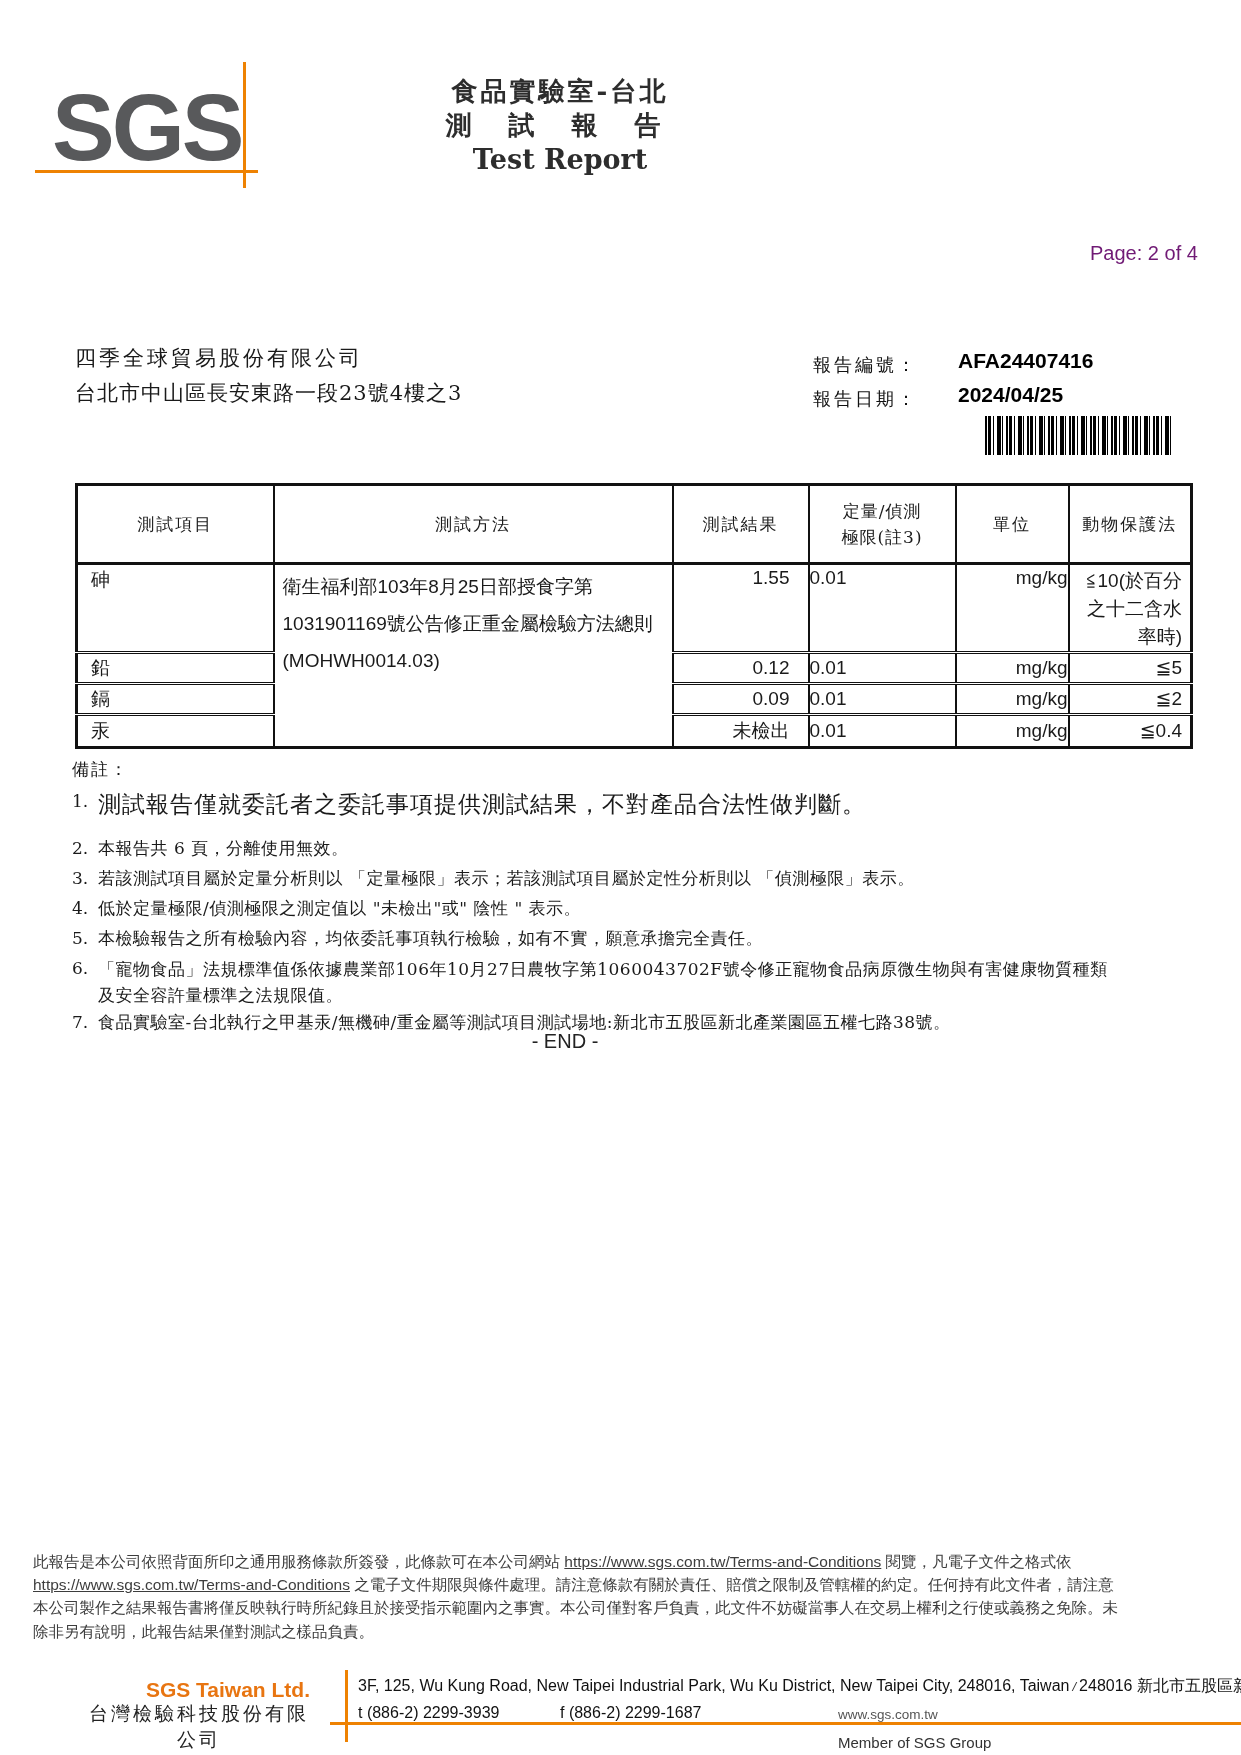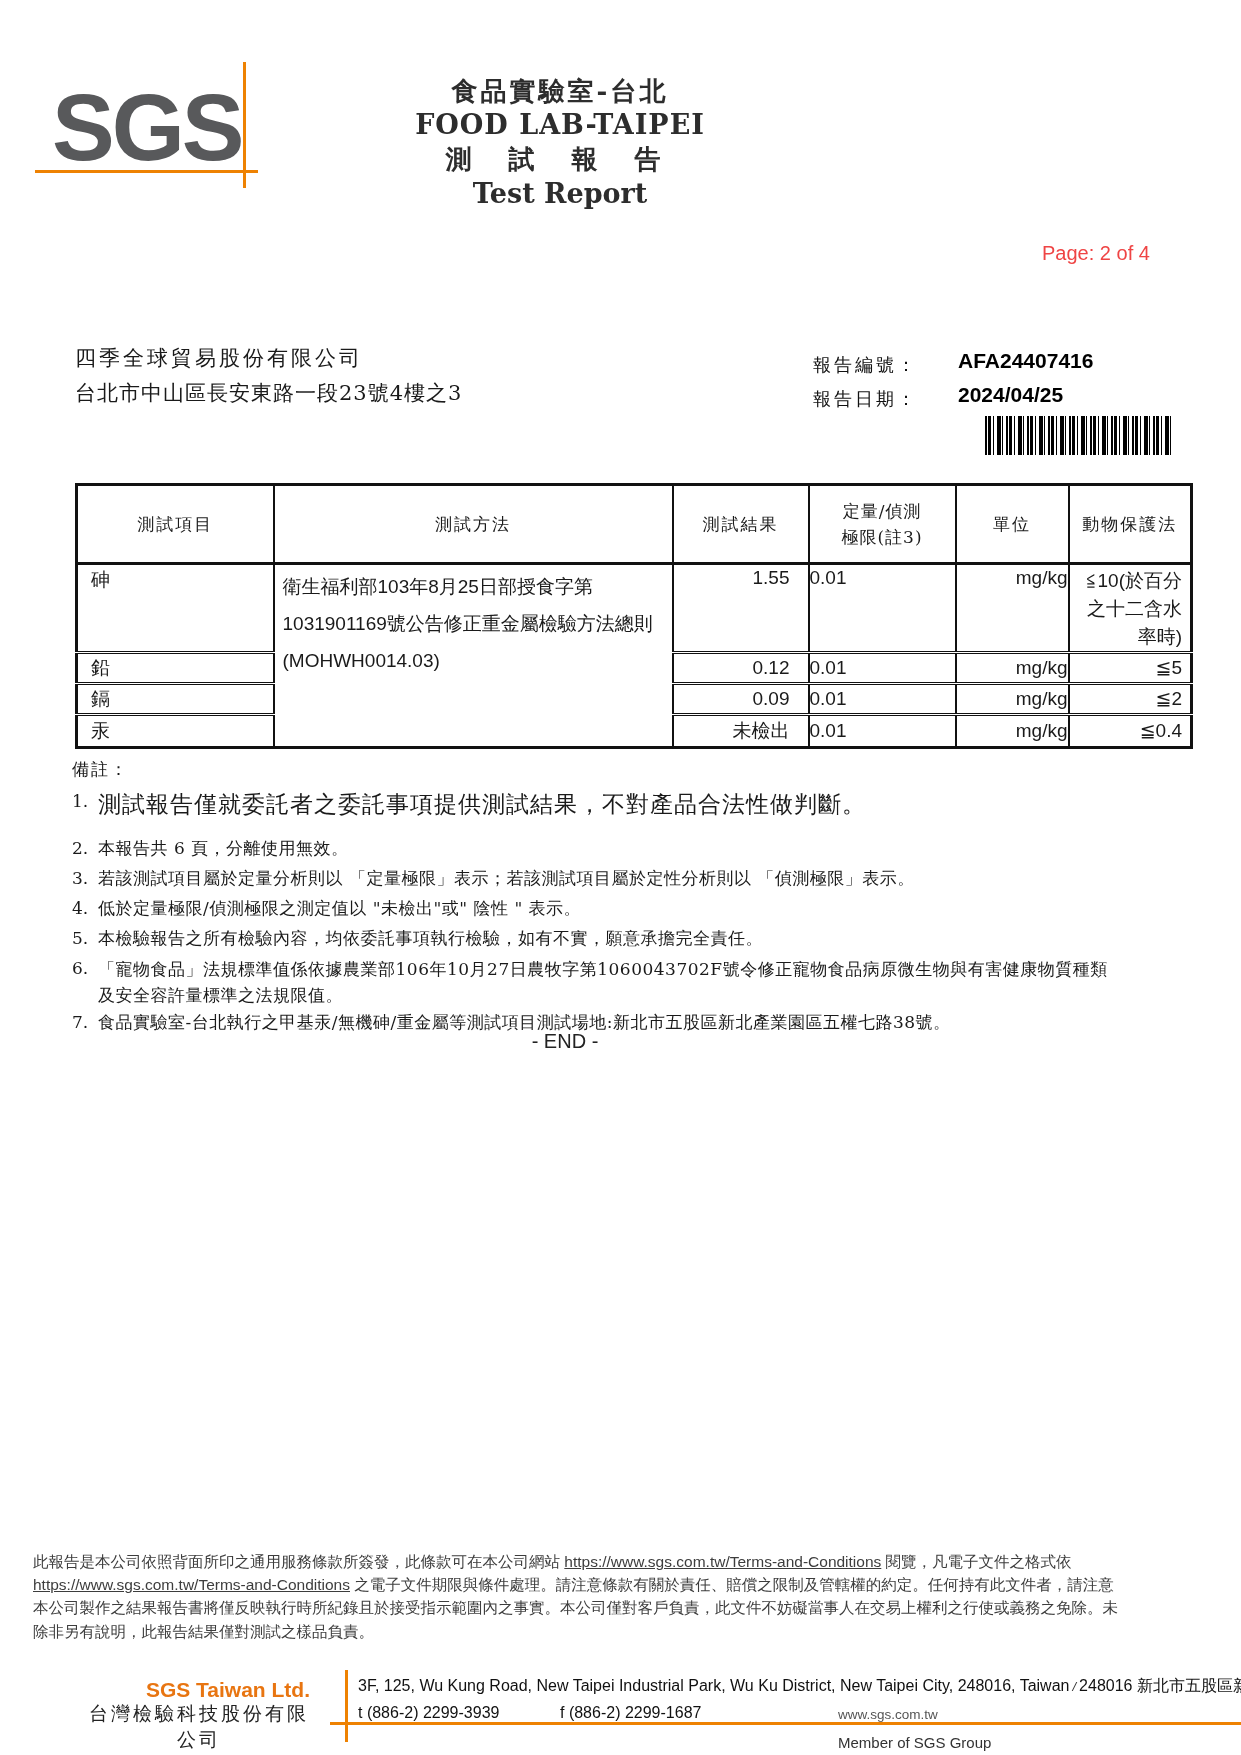--- a/index.html
+++ b/index.html
@@ -17,21 +17,21 @@
   }
   .logo-vline { left:243px; top:62px; width:3px; height:126px; background:#EE8202; }
   .logo-hline { left:35px;  top:170px; width:223px; height:3px; background:#EE8202; }
 
   .title-block { left:300px; top:74px; width:520px; text-align:center; color:#2d2d2d; }
   .title-zh   { font-size:26px; line-height:34px; letter-spacing:3px; font-weight:600; }
   .title-en   { font-size:27px; line-height:34px; font-weight:bold; letter-spacing:1px; }
   .subtitle-zh{ font-size:26px; line-height:35px; letter-spacing:14px; font-weight:600; }
   .subtitle-en{ font-size:27px; line-height:34px; font-weight:bold; }
 
-  .page-label { left:1042px; top:242px; font-family:"Liberation Sans",sans-serif; font-size:20px; color:#ef4444; }
+  .page-label { left:1090px; top:242px; font-family:"Liberation Sans",sans-serif; font-size:20px; color:#701a75; }
 
   
   .client-name { left:75px; top:344px; font-size:21px; letter-spacing:3px; }
   .client-addr { left:75px; top:379px; font-size:21px; letter-spacing:1px; }
 
   .meta-label { font-size:18px; letter-spacing:3px; color:#111; }
   .meta-val   { font-family:"Liberation Sans",sans-serif; font-weight:bold; font-size:21px; color:#000; }
   .m1l { left:813px; top:353px; } .m1v { left:958px; top:349px; }
   .m2l { left:813px; top:387px; } .m2v { left:958px; top:383px; }
 
@@ -111,21 +111,20 @@
 <body>
 
 <div class="page">
 
   <div class="abs logo-text">SGS</div>
   <div class="abs logo-vline"></div>
   <div class="abs logo-hline"></div>
 
   <div class="abs title-block">
     <div class="title-zh">食品實驗室-台北</div>
-    <div class="title-en">FOOD LAB-TAIPEI</div>
     <div class="subtitle-zh">測 試 報 告</div>
     <div class="subtitle-en">Test Report</div>
   </div>
 
   <div class="abs page-label">Page: 2 of 4</div>
 
   <div class="abs client-name">四季全球貿易股份有限公司</div>
   <div class="abs client-addr">台北市中山區長安東路一段23號4樓之3</div>
 
   <div class="abs meta-label m1l">報告編號：</div>

